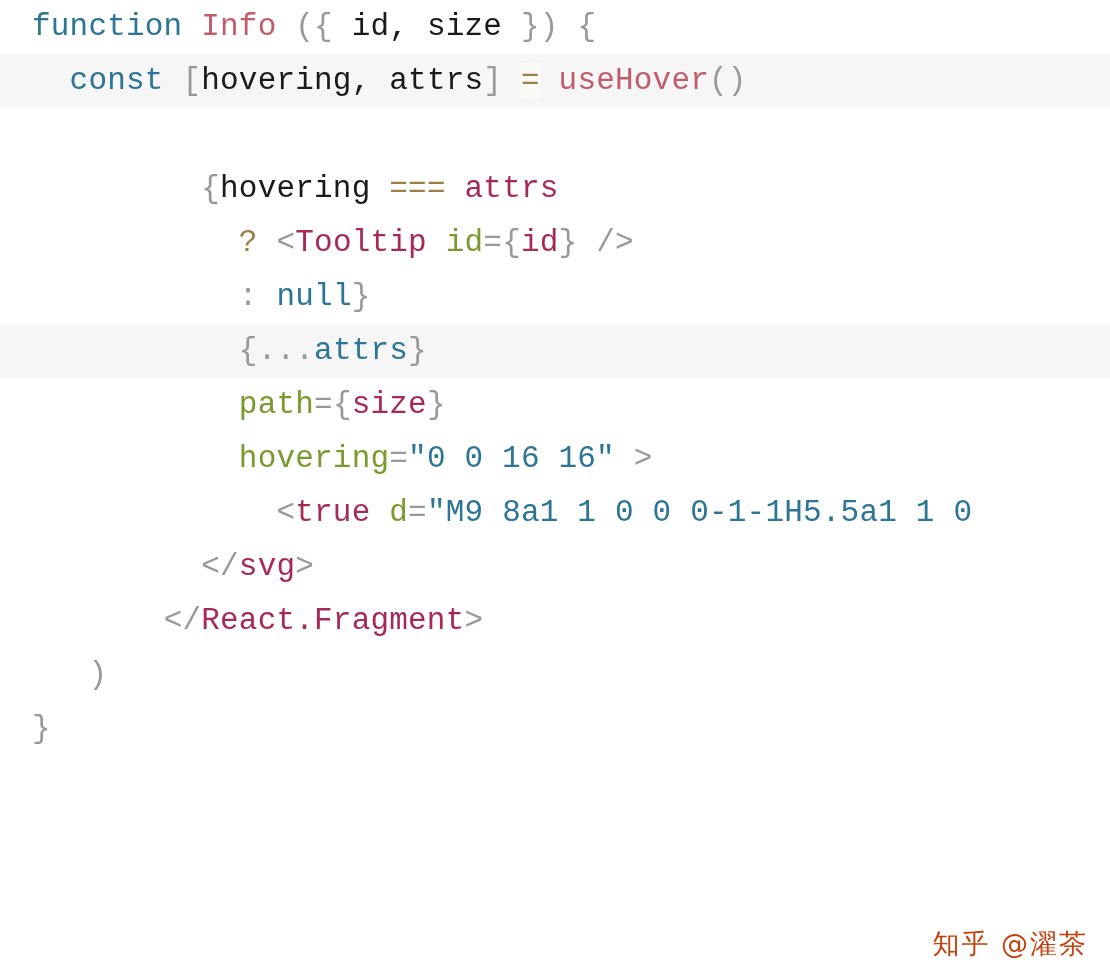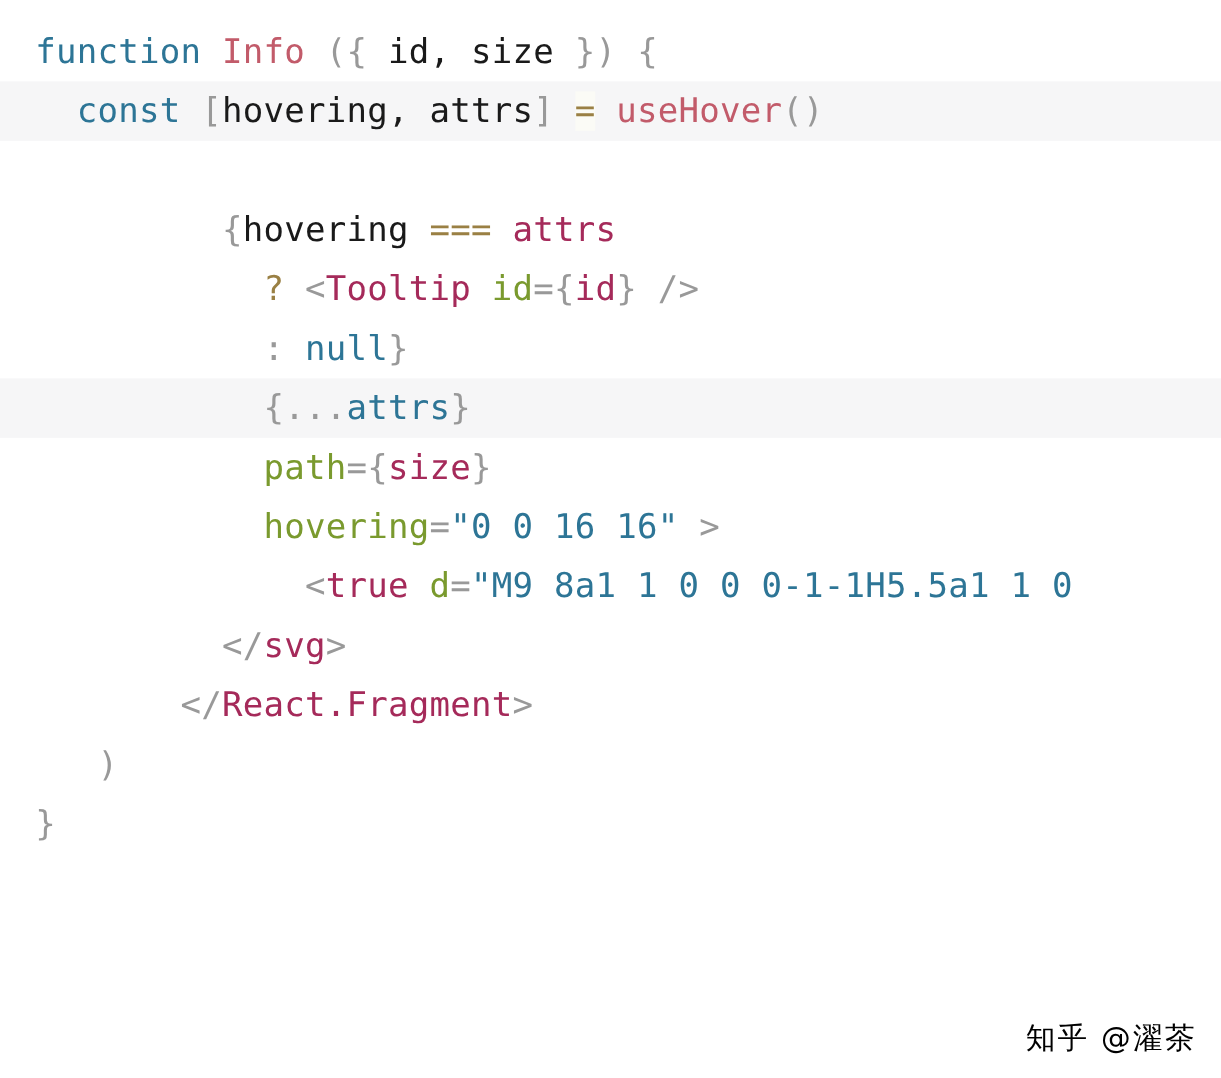--- a/index.html
+++ b/index.html
@@ -13,22 +13,22 @@
     height: 980px;
     background: #ffffff;
     overflow: hidden;
     font-family: "DejaVu Sans Mono", "Liberation Mono", monospace;
   }
   .code-block {
     position: absolute;
     left: 0;
     top: 0;
     width: 910px;
-    padding-top: 20px;
     box-sizing: border-box;
+    font-family: Liberation Mono, monospace;
   }
   .code-line {
     position: relative;
     height: 54px;
     line-height: 54px;
     width: 1110px;
     white-space: pre;
     font-size: 31px;
     letter-spacing: 0.2px;
   }
@@ -52,21 +52,21 @@
   .t-val   { color: #a52a5a; }   
   .t-var   { color: #2d7596; }   
   .eq-box  { background: #fbfbf6; }
 
   .watermark {
     position: absolute;
     right: 22px;
     bottom: 18px;
     font-family: "DejaVu Sans", "Liberation Sans", sans-serif;
     font-size: 27px;
-    color: #000000;
+    color: #c2410c;
     letter-spacing: 2px;
     user-select: none;
   }
 </style>
 </head>
 <body>
 
 <div id="page">
 
   <div class="code-block">

